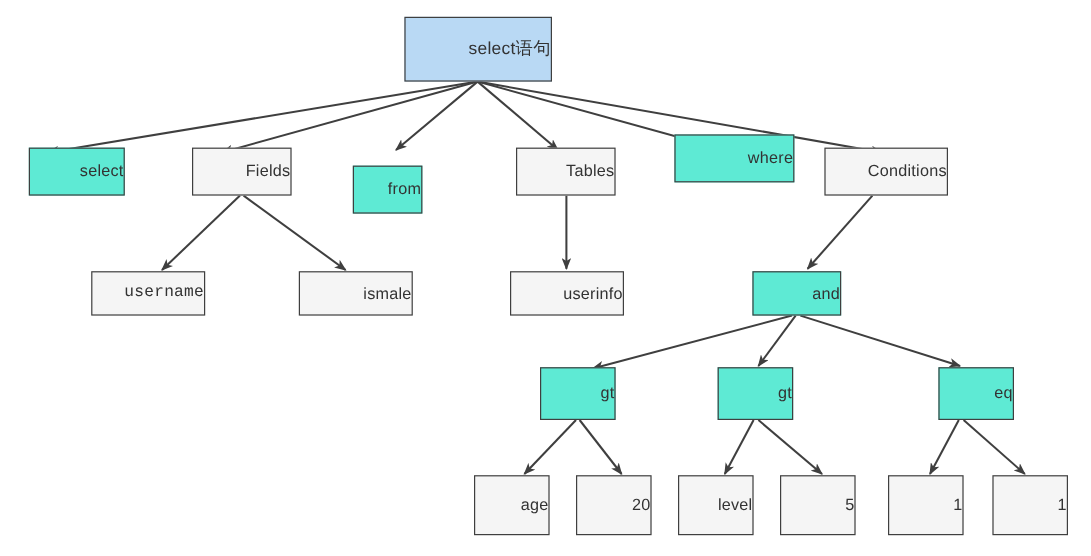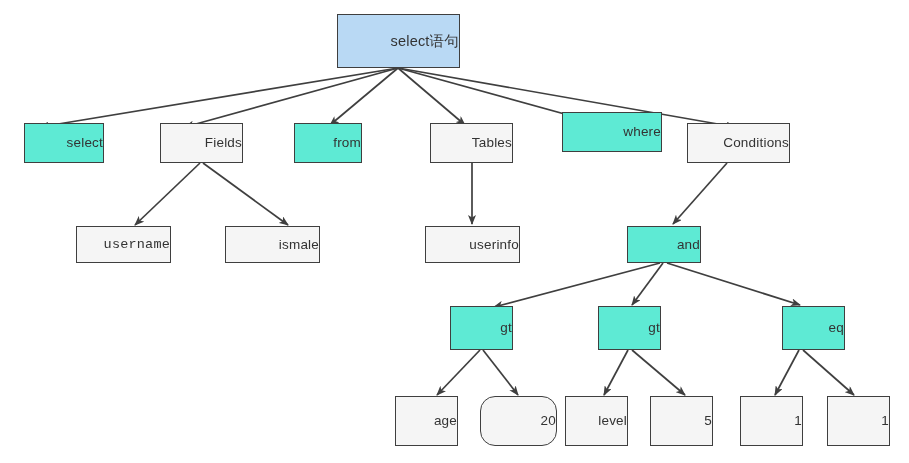--- a/index.html
+++ b/index.html
@@ -83,57 +83,57 @@
   <div id="nodes">
       <div class="node blue root" style="left: 337px; top: 14px; width: 123px; height: 54px;">
         <span>select语句</span>
       </div>
       <div class="node green" style="left: 24px; top: 123px; width: 80px; height: 40px;">
         <span>select</span>
       </div>
       <div class="node" style="left: 160px; top: 123px; width: 83px; height: 40px;">
         <span>Fields</span>
       </div>
-      <div class="node green" style="left: 294px; top: 123px; width: 68px; height: 40px;">
+      <div class="node green" style="left: 294px; top: 138px; width: 58px; height: 40px;">
         <span>from</span>
       </div>
       <div class="node" style="left: 430px; top: 123px; width: 83px; height: 40px;">
         <span>Tables</span>
       </div>
       <div class="node green" style="left: 562px; top: 112px; width: 100px; height: 40px;">
         <span>where</span>
       </div>
       <div class="node" style="left: 687px; top: 123px; width: 103px; height: 40px;">
         <span>Conditions</span>
       </div>
       <div class="node" style="left: 76px; top: 226px; width: 95px; height: 37px; font-family: Liberation Mono, monospace;">
         <span>username</span>
       </div>
-      <div class="node" style="left: 225px; top: 226px; width: 95px; height: 37px;">
+      <div class="node" style="left: 249px; top: 226px; width: 95px; height: 37px;">
         <span>ismale</span>
       </div>
       <div class="node" style="left: 425px; top: 226px; width: 95px; height: 37px;">
         <span>userinfo</span>
       </div>
       <div class="node green" style="left: 627px; top: 226px; width: 74px; height: 37px;">
         <span>and</span>
       </div>
       <div class="node green" style="left: 450px; top: 306px; width: 63px; height: 44px;">
         <span>gt</span>
       </div>
       <div class="node green" style="left: 598px; top: 306px; width: 63px; height: 44px;">
         <span>gt</span>
       </div>
       <div class="node green" style="left: 782px; top: 306px; width: 63px; height: 44px;">
         <span>eq</span>
       </div>
       <div class="node" style="left: 395px; top: 396px; width: 63px; height: 50px;">
         <span>age</span>
       </div>
-      <div class="node" style="left: 480px; top: 396px; width: 77px; height: 50px; border-radius: 15px;">
+      <div class="node" style="left: 480px; top: 396px; width: 63px; height: 50px;">
         <span>20</span>
       </div>
       <div class="node" style="left: 565px; top: 396px; width: 63px; height: 50px;">
         <span>level</span>
       </div>
       <div class="node" style="left: 650px; top: 396px; width: 63px; height: 50px;">
         <span>5</span>
       </div>
       <div class="node" style="left: 740px; top: 396px; width: 63px; height: 50px;">
         <span>1</span>

